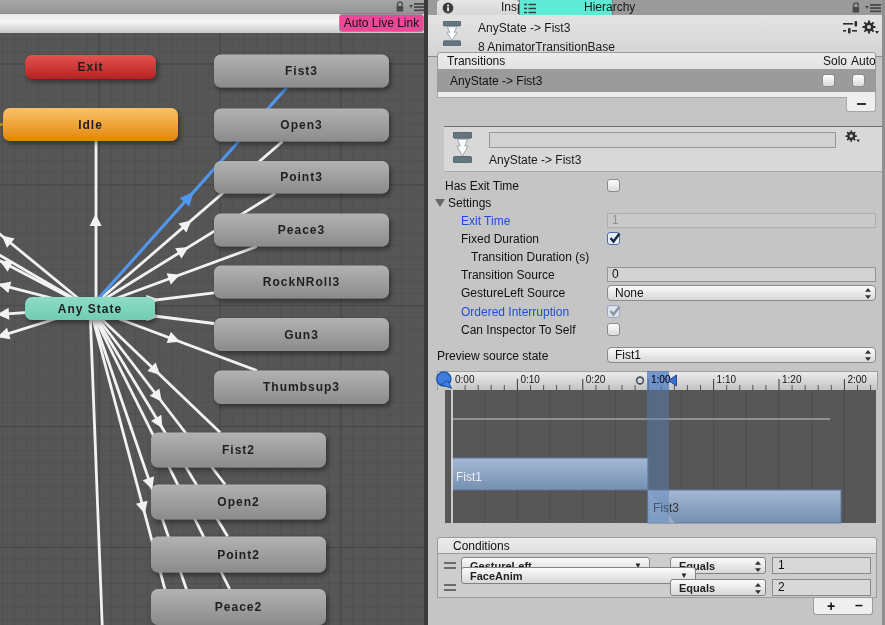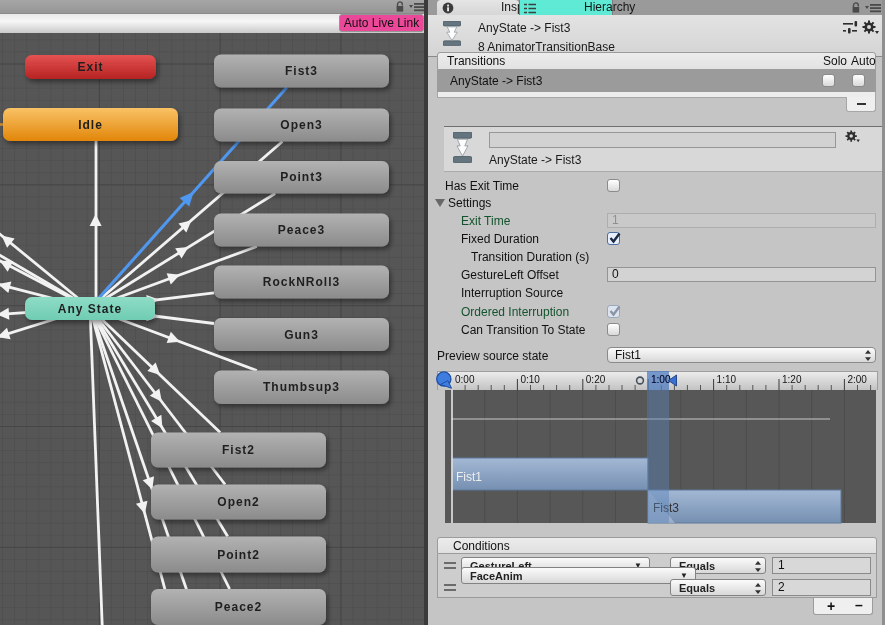--- a/index.html
+++ b/index.html
@@ -38,21 +38,21 @@
 #tlfoot { position:absolute; left:409px; top:45px; width:30px; height:15px; background:#efefef;
   border:1px solid #a6a6a6; border-top:none; border-radius:0 0 3px 3px; }
 .cb { position:absolute; width:13px; height:13px; background:linear-gradient(#ffffff,#d9d9d9);
   border:1px solid #8b8b8b; border-radius:3px; }
 
 #divider { left:16px; top:126px; width:441px; height:1px; background:#6f6f6f; }
 #subhead { left:16px; top:127px; width:441px; height:45px; background:#d8d8d8; border-bottom:1px solid #aaaaaa; }
 #subfield { left:61px; top:132px; width:347px; height:16px; background:#d2d2d2; border:1px solid #979797; }
 
 .lbl { position:absolute; font-size:12px; color:#111; }
-.lblg { position:absolute; font-size:12px; color:#14532d; }
+.lblg { position:absolute; font-size:12px; color:#1d4ed8; }
 .fld { position:absolute; left:179px; width:269px; height:15px; background:#d3d3d3;
   border:1px solid #949494; font-size:12px; color:#111; padding-left:4px; line-height:13px; }
 .pop { position:absolute; left:179px; width:269px; height:16px; background:linear-gradient(#fbfbfb,#d8d8d8);
   border:1px solid #8a8a8a; border-radius:4px; font-size:12px; color:#111; padding-left:7px; line-height:15px; }
 
 #ruler { left:9px; top:371px; width:441px; height:19px; background:linear-gradient(#ebebeb,#c3c3c3); border:1px solid #9e9e9e; border-bottom:none;}
 #tbody { left:17px; top:390px; width:431px; height:133px; background:#575757; }
 
 #cond { left:9px; top:537px; width:440px; }
 #chead { position:absolute; left:0; top:0; width:440px; height:17px; background:linear-gradient(#ececec,#e0e0e0);
@@ -319,29 +319,33 @@
       </svg>
   <div class="lbl" style="left:20px;top:196px">Settings</div>
   <div class="lblg" style="left:33px;top:214px">Exit Time</div>
   <div class="fld" style="top:213px;background:#c9c9c9;border-color:#aeaeae;color:#8f8f8f">1</div>
   <div class="lbl" style="left:33px;top:232px">Fixed Duration</div>
   <div class="cb" style="left:179px;top:232px;background:#e9f0fb;border-color:#4a6fa5"></div>
   <svg class="abs" style="left:180px;top:231px" width="14" height="14" viewBox="0 0 14 14">
         <path d="M2.5,7 L5.5,10.5 L11.5,2.5" fill="none" stroke="#1b2a45" stroke-width="2.4"></path>
       </svg>
   <div class="lbl" style="left:43px;top:250px">Transition Duration (s)</div>
-  <div class="lbl" style="left:33px;top:268px">GestureLeft Offset</div>
+  <div class="lbl" style="left:33px;top:268px">Transition Source</div>
   <div class="fld" style="top:267px">0</div>
-  <div class="lbl" style="left:33px;top:286px">Interruption Source</div>
+  <div class="lbl" style="left:33px;top:286px">GestureLeft Source</div>
+  <div class="pop" style="top:285px">None<svg style="position:absolute;right:4px;top:2px" width="6" height="11" viewBox="0 0 6 11">
+          <path d="M3,0 L6,3.8 L0,3.8 Z" fill="#333"></path>
+          <path d="M3,11 L0,7.2 L6,7.2 Z" fill="#333"></path>
+        </svg></div>
   <div class="lblg" style="left:33px;top:305px">Ordered Interruption</div>
   <div class="cb" style="left:179px;top:305px;background:#dde4ee;border-color:#9aa7bc"></div>
   <svg class="abs" style="left:180px;top:304px" width="14" height="14" viewBox="0 0 14 14">
         <path d="M2.5,7 L5.5,10.5 L11.5,2.5" fill="none" stroke="#8a95a8" stroke-width="2.4"></path>
       </svg>
-  <div class="lbl" style="left:33px;top:323px">Can Transition To State</div>
+  <div class="lbl" style="left:33px;top:323px">Can Inspector To Self</div>
   <div class="cb" style="left:179px;top:323px"></div>
   <div class="lbl" style="left:9px;top:349px">Preview source state</div>
   <div class="pop" style="top:347px">Fist1<svg style="position:absolute;right:4px;top:2px" width="6" height="11" viewBox="0 0 6 11">
           <path d="M3,0 L6,3.8 L0,3.8 Z" fill="#333"></path>
           <path d="M3,11 L0,7.2 L6,7.2 Z" fill="#333"></path>
         </svg></div>
 
   <div id="ruler" class="abs"></div>
   <div id="tbody" class="abs"></div>
   <svg class="abs" style="left:9px;top:371px;overflow:visible" width="441" height="152" viewBox="0 0 441 152">

